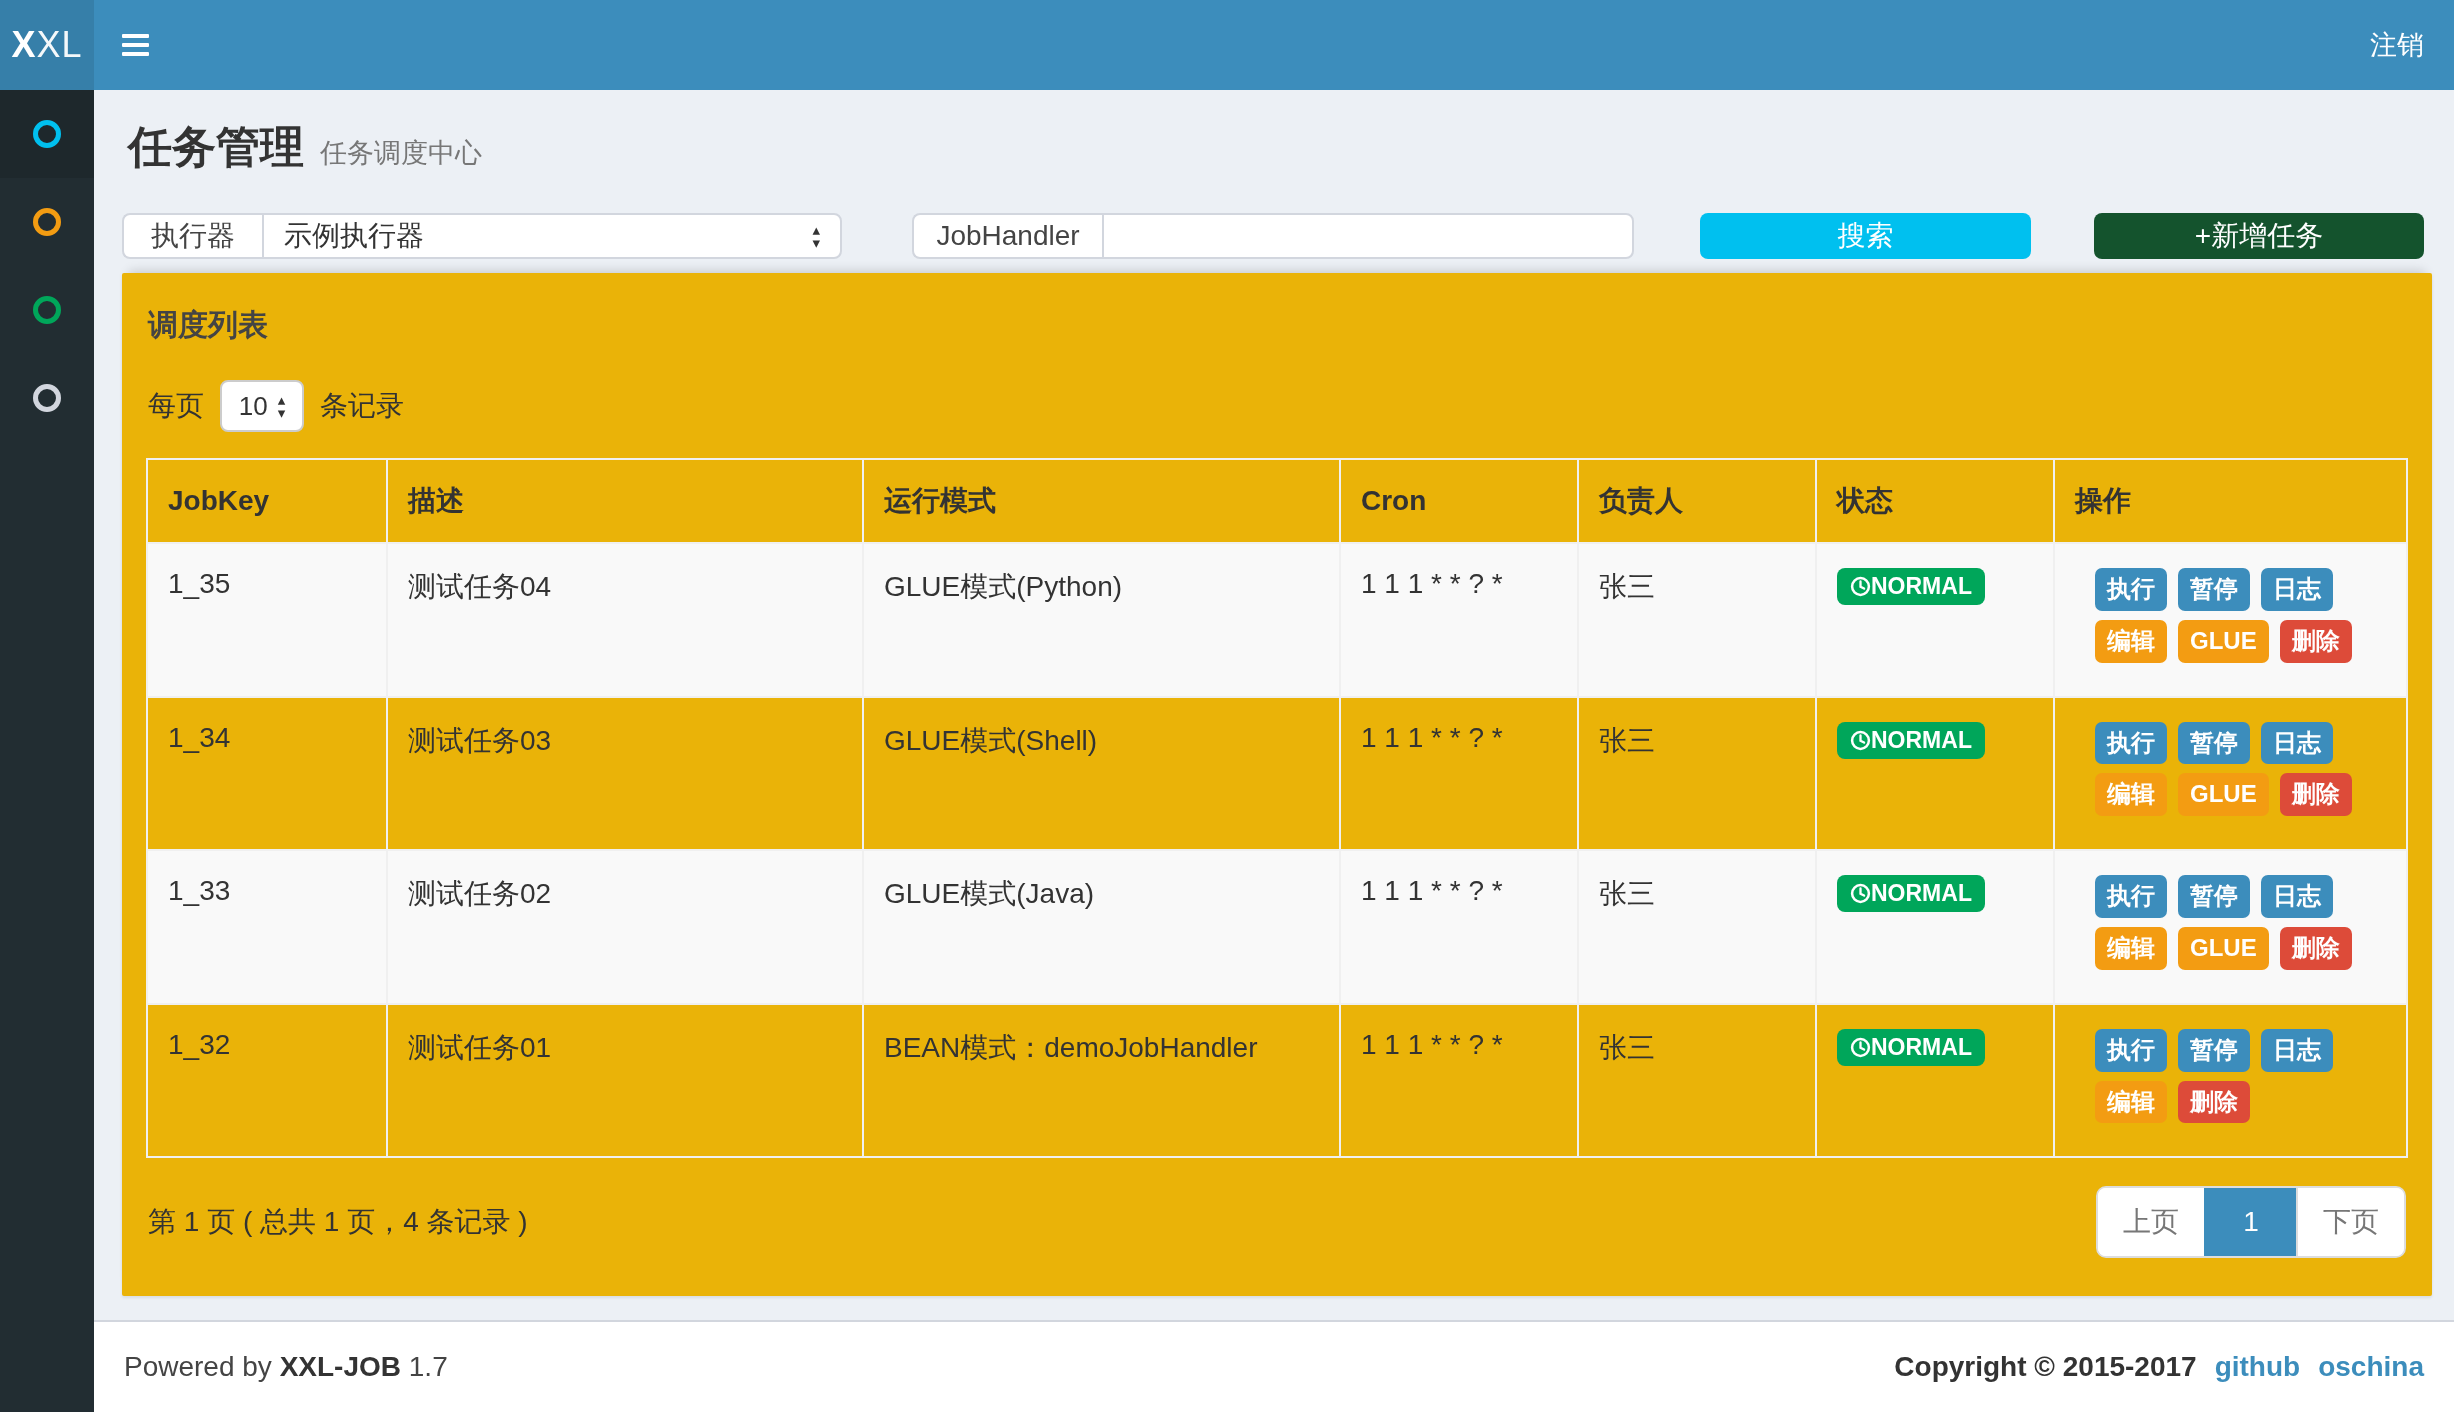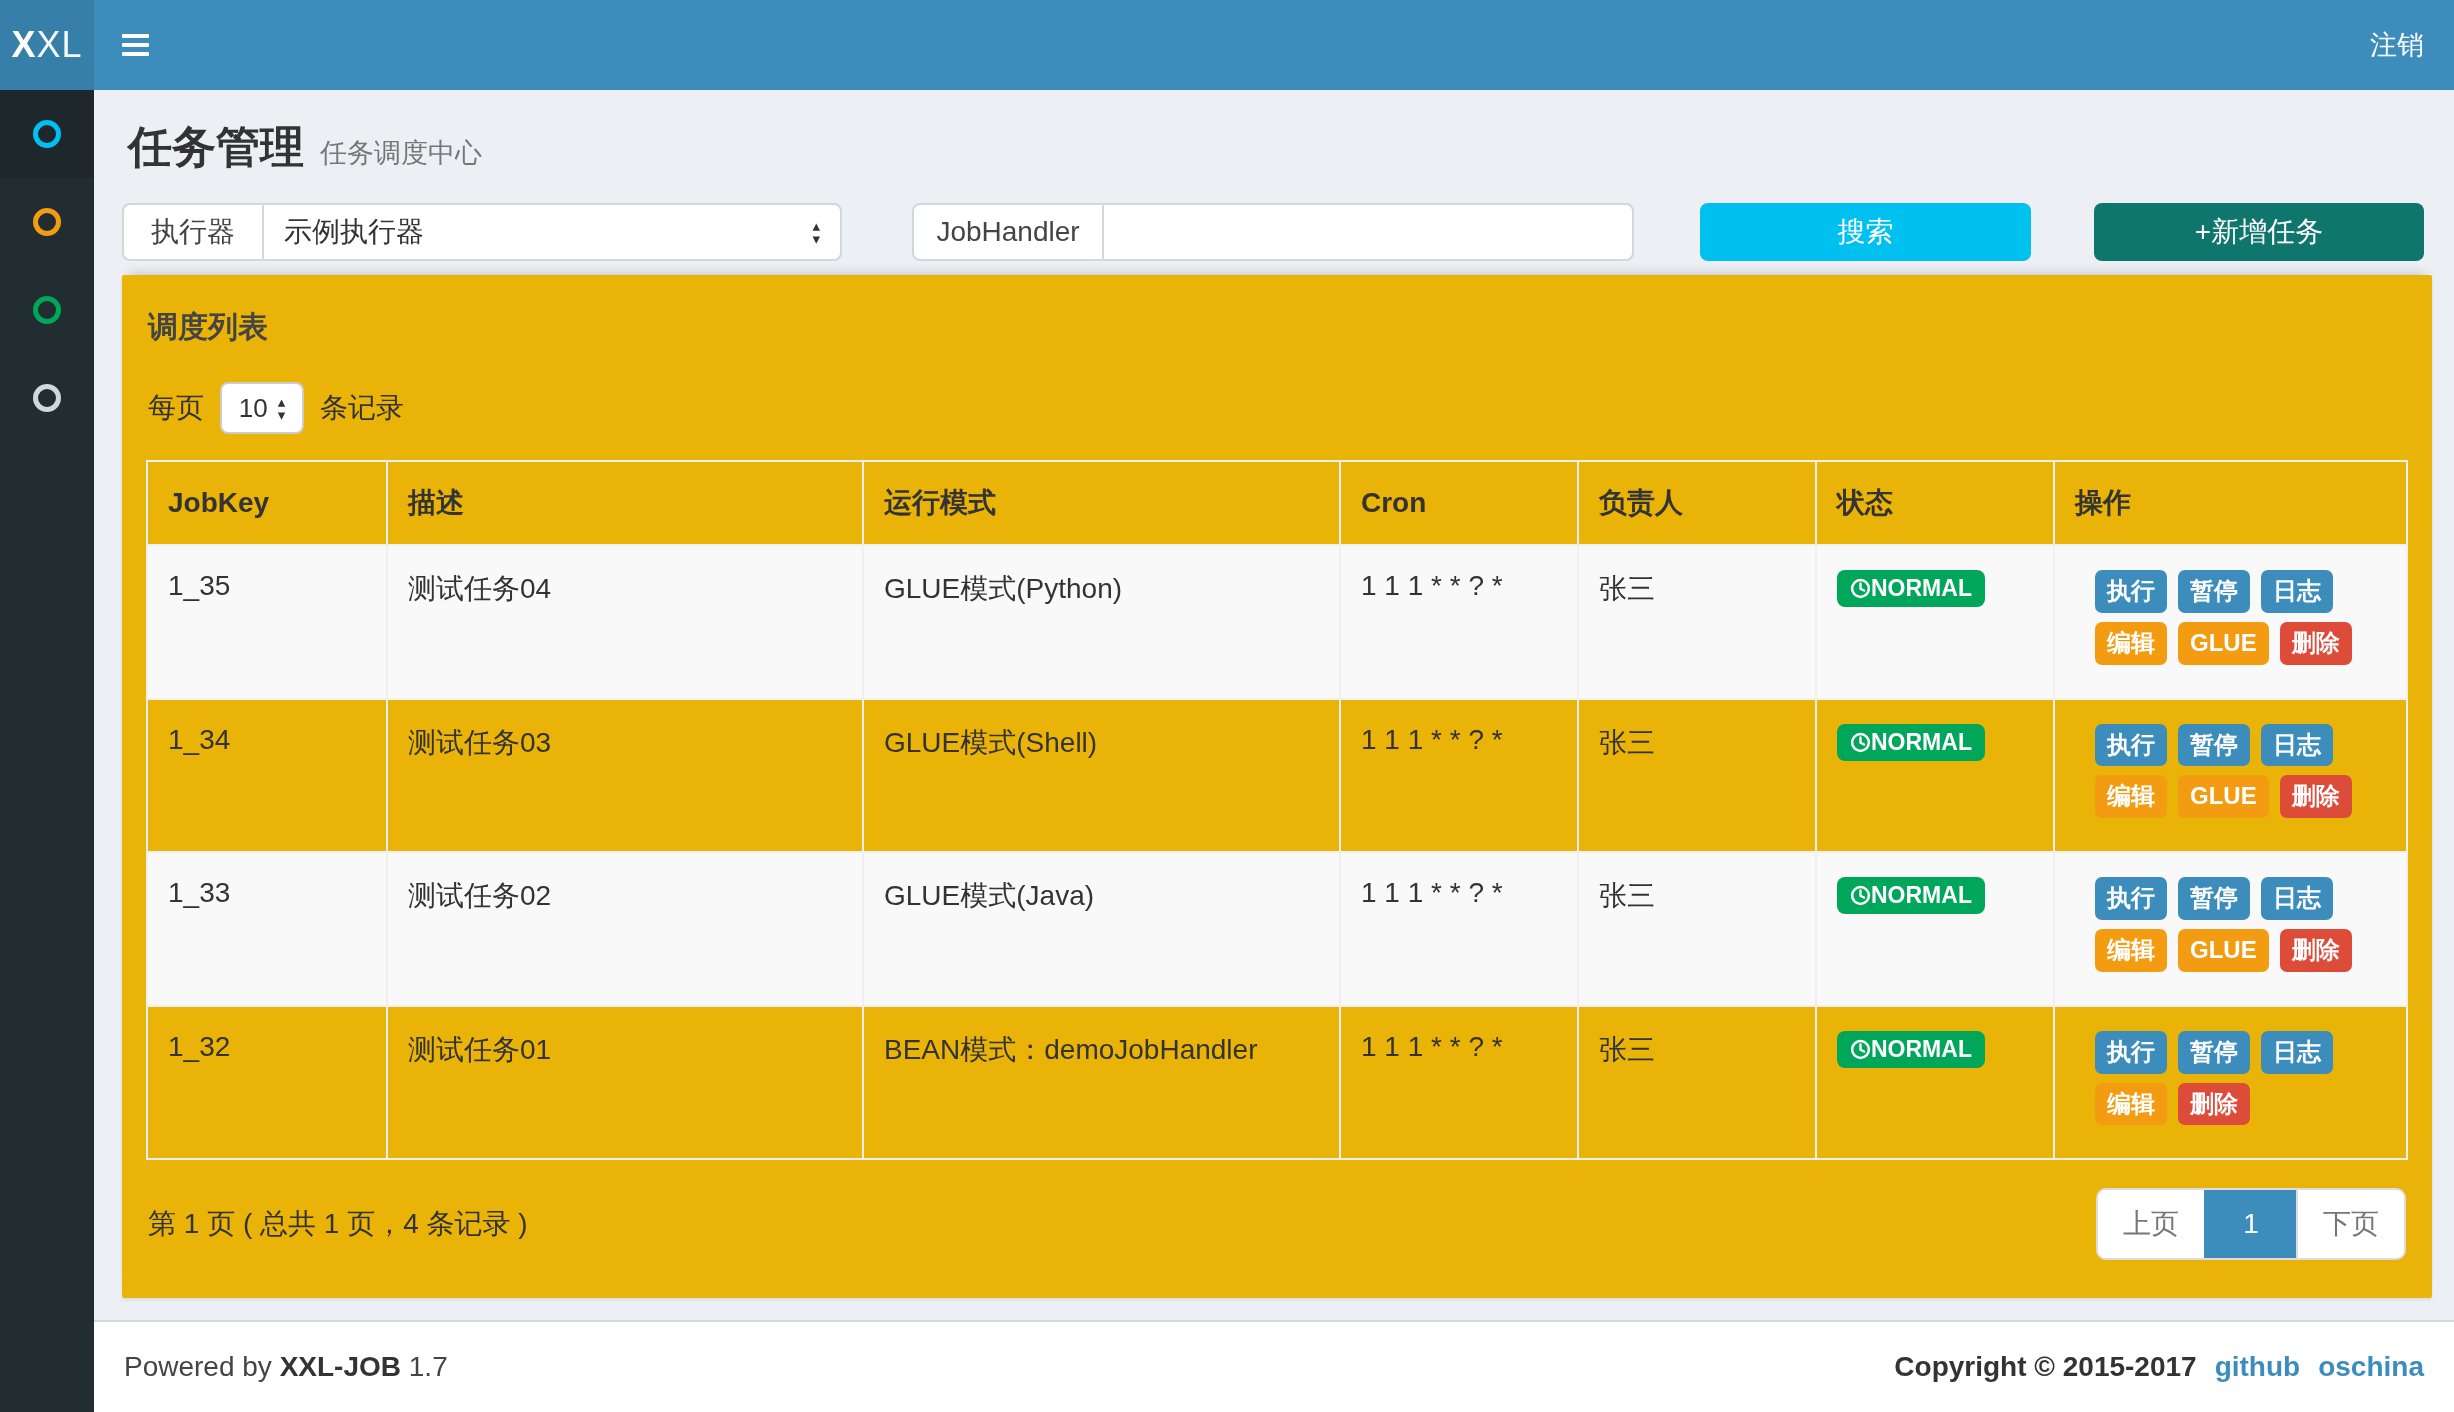--- a/index.html
+++ b/index.html
@@ -44,21 +44,21 @@
   .circle-o[data-color="#00a65a"] { border-color: #00a65a; }
   .circle-o[data-color="#d2d6de"] { border-color: #d2d6de; }
 
   
   .content { margin-left: 94px; padding: 0 22px 0 28px; }
   .page-header { padding: 28px 0 6px 6px; display: flex; align-items: baseline; gap: 16px; }
   .page-title { font-size: 44px; font-weight: bold; color: #333; text-align: right; }
   .page-subtitle { font-size: 27px; color: #777; }
 
   
-  .filter-row { margin-top: 20px; display: flex; align-items: stretch; height: 58px; }
+  .filter-row { margin-top: 30px; display: flex; align-items: stretch; height: 46px; }
   .input-group { display: flex; border-radius: 8px; }
   .ig-addon {
     background: #fff; border: 2px solid #d2d6de; border-right: none;
     display: flex; align-items: center; justify-content: center;
     font-size: 28px; color: #444; border-radius: 8px 0 0 8px;
   }
   .ig-field {
     background: #fff; border: 2px solid #d2d6de; border-radius: 0 8px 8px 0;
     font-size: 28px; color: #333; display: flex; align-items: center; padding: 0 20px;
   }
@@ -70,21 +70,21 @@
   .g-handler input {
     flex: 1; border: 2px solid #d2d6de; border-radius: 0 8px 8px 0;
     font-size: 28px; padding: 0 20px; color: #333; outline: none;
   }
   .sel-arrows { display: flex; flex-direction: column; line-height: 13px; font-size: 15px; color: #333; }
   .btn {
     border: none; border-radius: 8px; color: #fff; font-size: 28px;
     font-family: inherit; cursor: pointer;
   }
   .btn-search { width: 331px; margin-left: 66px; background: #00c0ef; }
-  .btn-add { width: 330px; margin-left: 63px; background: #0f766e; }
+  .btn-add { width: 330px; margin-left: 63px; background: #14532d; }
 
   
   .panel {
     margin-top: 14px; background: #eab308; border-radius: 2px;
     box-shadow: 0 -9px 10px -7px rgba(0,0,0,.16), 0 2px 3px rgba(0,0,0,.08);
     padding: 24px 24px 0;
   }
   .panel-title { font-size: 30px; font-weight: bold; color: #444; padding: 8px 0 0 2px; }
   .pagesize-row { margin: 34px 0 0 2px; display: flex; align-items: center; gap: 16px; font-size: 28px; color: #333; }
   .pagesize-select {

